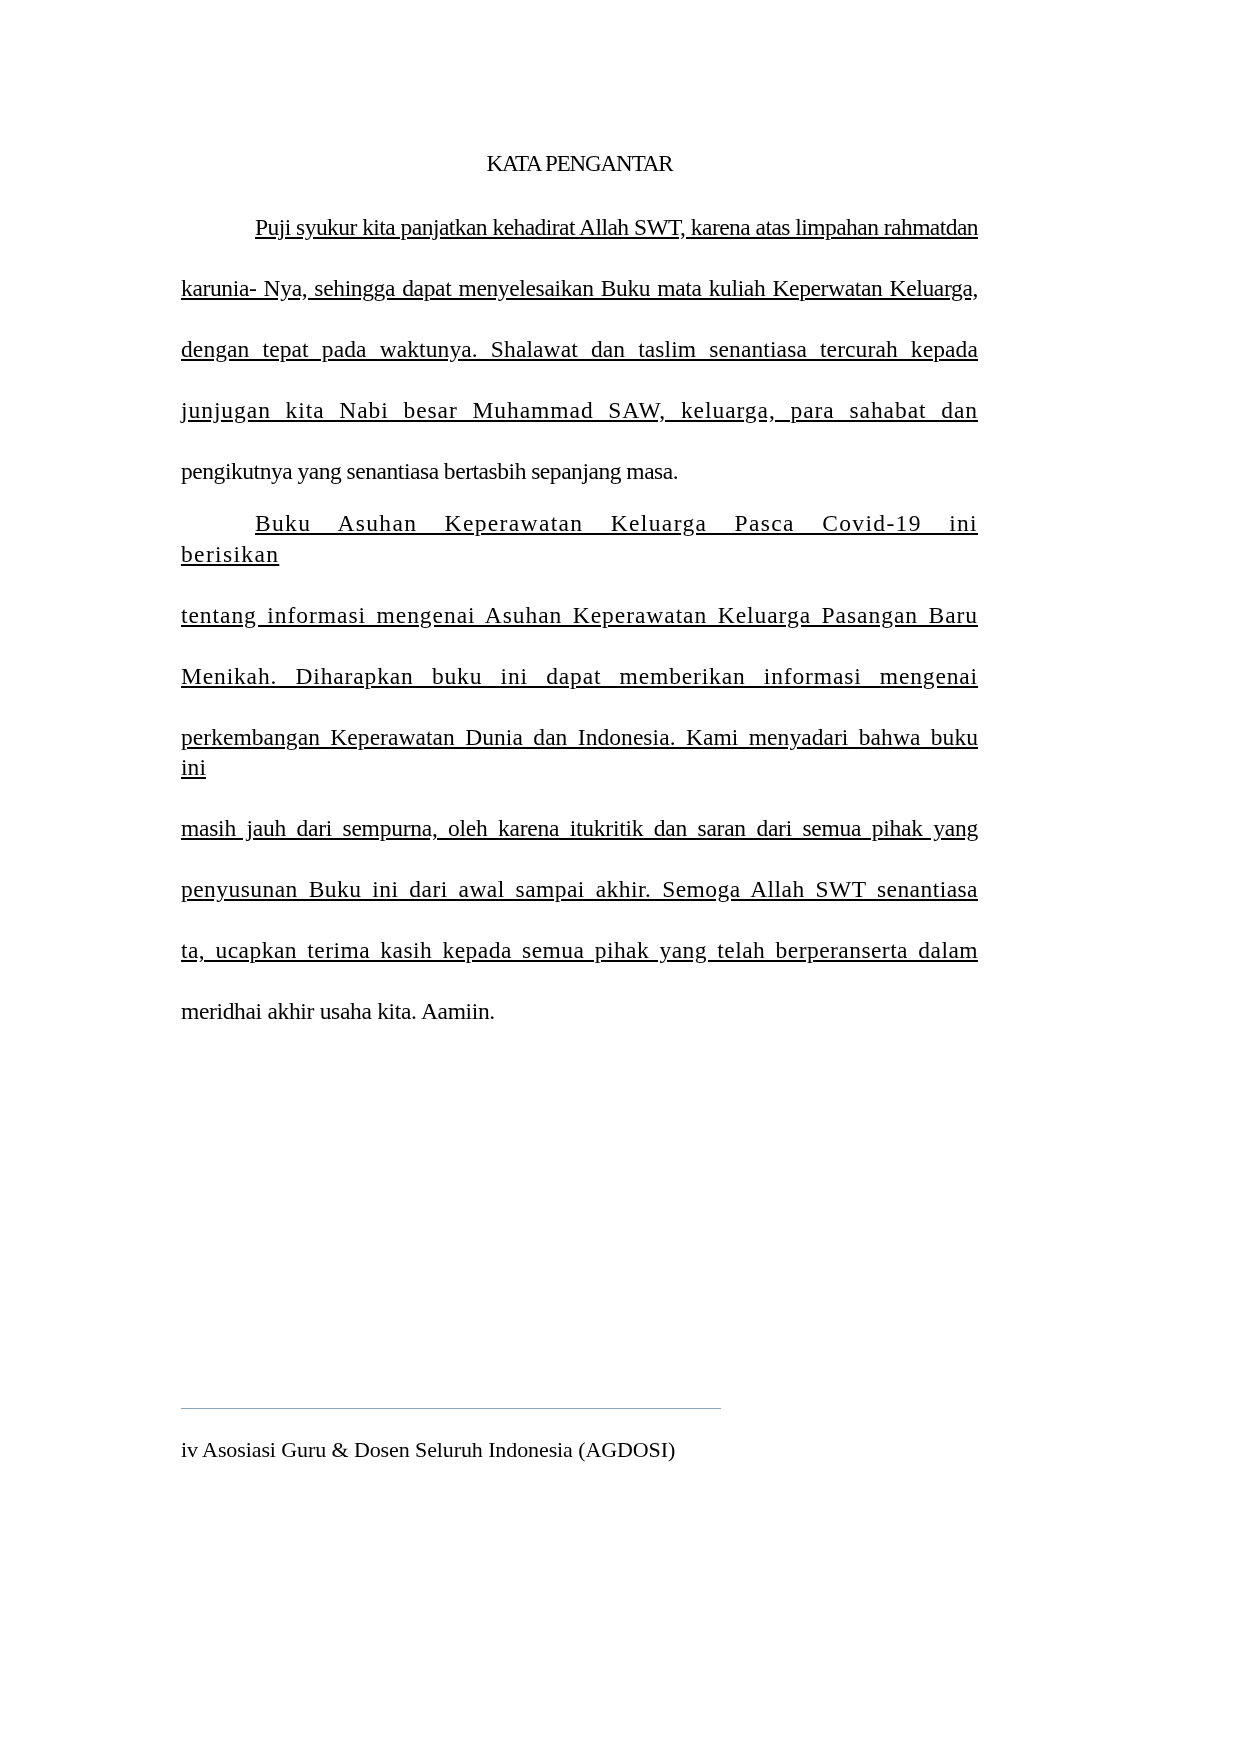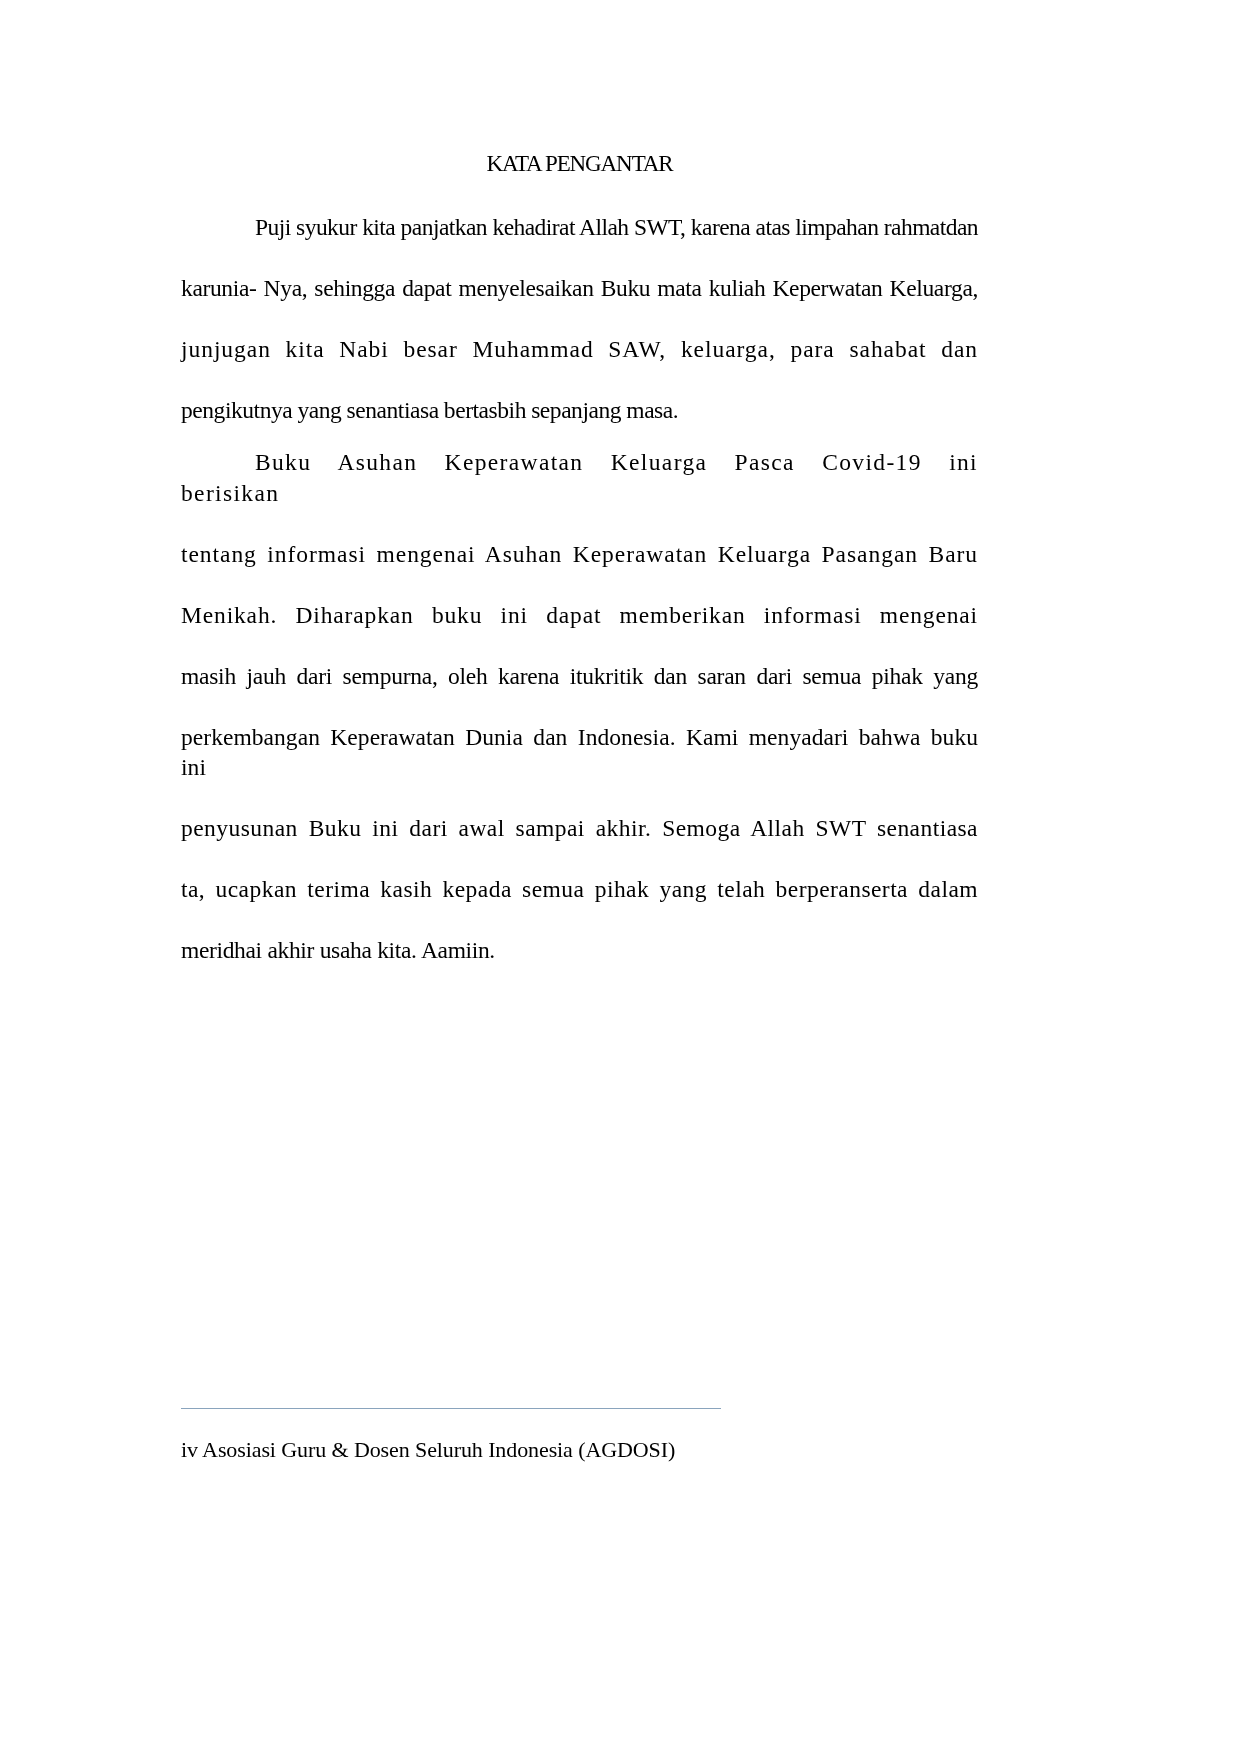--- a/index.html
+++ b/index.html
@@ -67,20 +67,21 @@
 
   
   .ln {
     display: block;
     white-space: nowrap;
   }
   .ln-just {
     display: block;
     text-align: justify;
     white-space: normal;
+    text-decoration: underline;
   }
   .ln-just::after {
     content: "";
     display: inline-block;
     width: 100%;
   }
 
   .t0  { letter-spacing: -0.55px; word-spacing: -0.4px; }
   .t1  { letter-spacing: -0.35px; word-spacing: 0.4px; }
   .t2  { letter-spacing: 0.10px;  word-spacing: 4.6px; }
@@ -135,30 +136,31 @@
 
 <div class="page">
 
   <div class="content">
 
     <h1 class="doc-title">KATA PENGANTAR</h1>
 
     <p class="para para-1">
       <span class="ln-just t0"><span class="indent"></span><span>Puji syukur kita panjatkan kehadirat Allah SWT, karena atas limpahan rahmatdan</span></span>
       <span class="ln-just t1"><span>karunia- Nya, sehingga dapat menyelesaikan Buku mata kuliah Keperwatan Keluarga,</span></span>
+      <span class="ln-just t2"><span>dengan tepat pada waktunya. Shalawat dan taslim senantiasa tercurah kepada</span></span>
       <span class="ln-just t3"><span>junjugan kita Nabi besar Muhammad SAW, keluarga, para sahabat dan</span></span>
       <span class="ln t4"><span>pengikutnya yang senantiasa bertasbih sepanjang masa.</span></span>
     </p>
 
     <p class="para para-2">
       <span class="ln-just s0"><span class="indent"></span><span>Buku Asuhan Keperawatan Keluarga Pasca Covid-19 ini berisikan</span></span>
       <span class="ln-just s1"><span>tentang informasi mengenai Asuhan Keperawatan Keluarga Pasangan Baru</span></span>
       <span class="ln-just s2"><span>Menikah. Diharapkan buku ini dapat memberikan informasi mengenai</span></span>
+      <span class="ln-just s3"><span>perkembangan Keperawatan Dunia dan Indonesia. Kami menyadari bahwa buku ini</span></span>
       <span class="ln-just s4"><span>masih jauh dari sempurna, oleh karena itukritik dan saran dari semua pihak yang</span></span>
-      <span class="ln-just s3"><span>perkembangan Keperawatan Dunia dan Indonesia. Kami menyadari bahwa buku ini</span></span>
       <span class="ln-just s7"><span>penyusunan Buku ini dari awal sampai akhir. Semoga Allah SWT senantiasa</span></span>
       <span class="ln-just s6"><span>ta, ucapkan terima kasih kepada semua pihak yang telah berperanserta dalam</span></span>
       <span class="ln s8"><span>meridhai akhir usaha kita. Aamiin.</span></span>
     </p>
 
 
   </div>
 
   <div class="footer">
     <hr class="footer-rule" style="border-top-color: rgb(138, 164, 189);">

